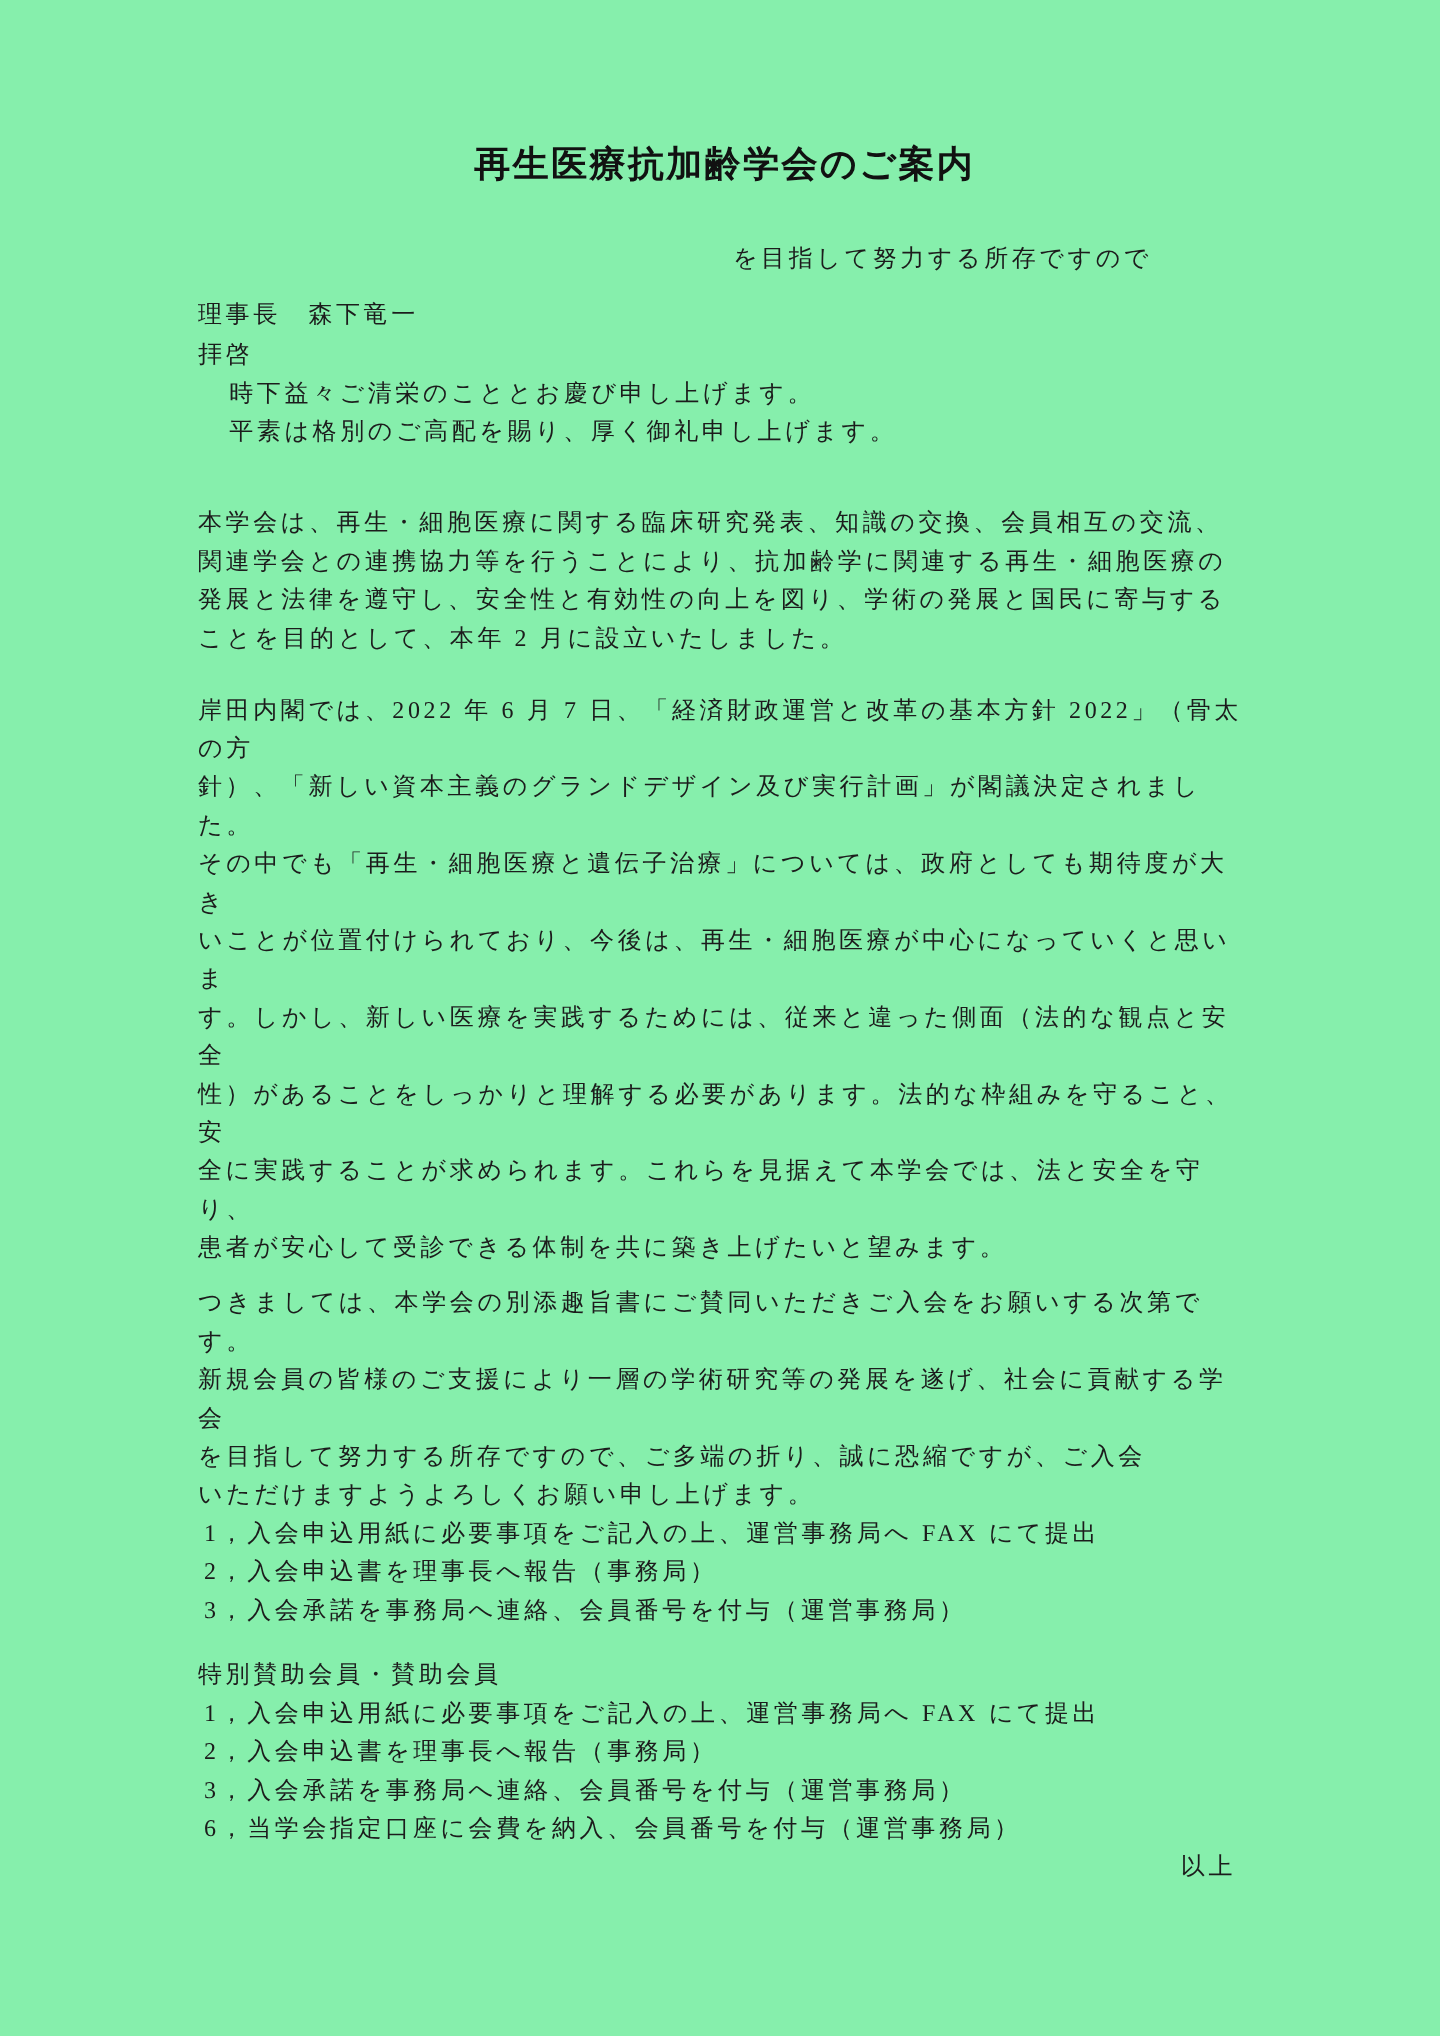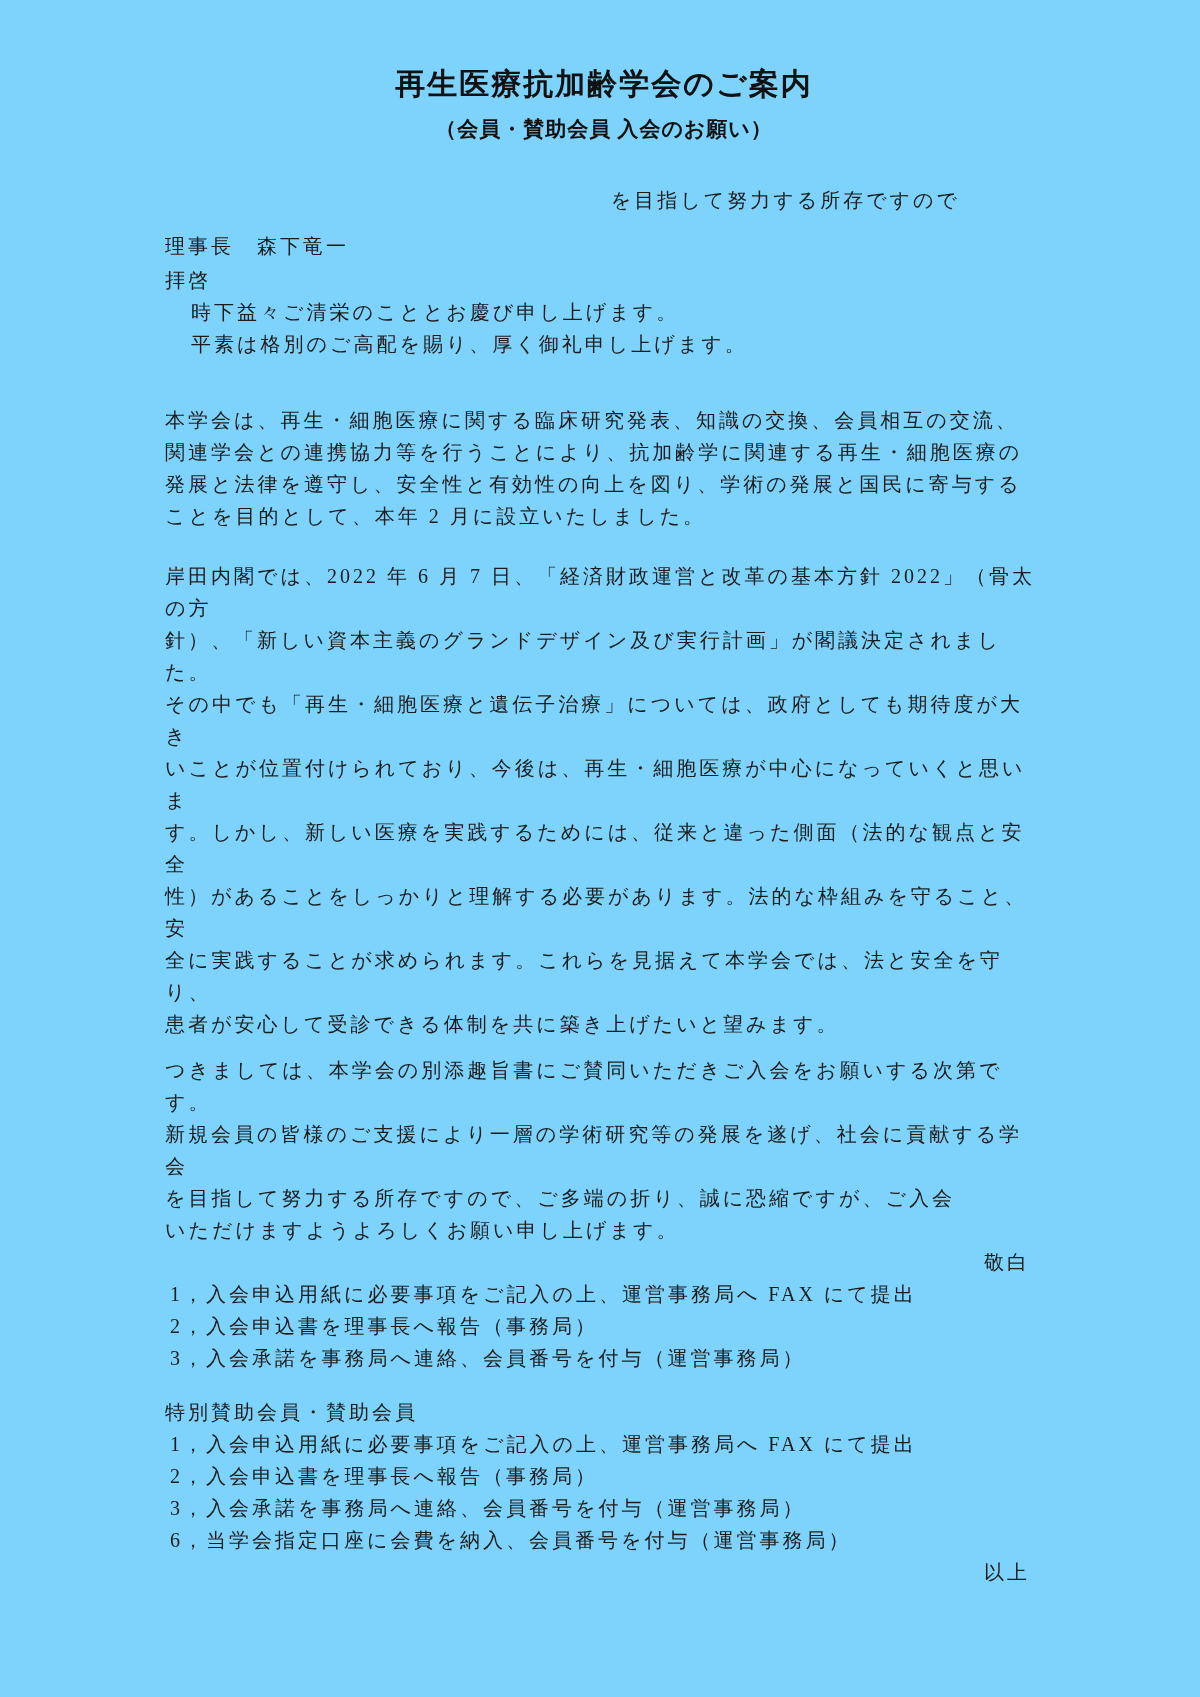--- a/index.html
+++ b/index.html
@@ -5,24 +5,24 @@
   html, body {
     margin: 0;
     padding: 0;
     background: #ffffff;
   }
   .page {
     position: relative;
     width: 1200px;
     height: 1697px;
     box-sizing: border-box;
-    background: #7dd3fc;
+    background: #86efac;
     color: #1c1c1c;
     font-family: "Liberation Serif", "DejaVu Serif", serif;
-    padding: 62px 157px 0 165px;
+    padding: 116px 157px 0 165px;
     overflow: hidden;
   }
   .multiline { white-space: pre-line; }
 
   .doc-title {
     margin: 0;
     text-align: center;
     font-size: 30px;
     font-weight: bold;
     letter-spacing: 2px;
@@ -79,21 +79,20 @@
     padding-right: 13px;
   }
 </style>
 </head>
 <body>
 
 <div class="page">
 
   <h1 class="doc-title">再生医療抗加齢学会のご案内</h1>
 
-  <div class="doc-subtitle">（会員・賛助会員 入会のお願い）</div>
 
   <div class="body-text sender-org">を目指して努力する所存ですので</div>
 
   <div class="body-text sender-person">理事長　森下竜一</div>
 
   <div class="body-text salutation">拝啓</div>
 
   <div class="body-text greeting multiline">時下益々ご清栄のこととお慶び申し上げます。
 平素は格別のご高配を賜り、厚く御礼申し上げます。</div>
 
@@ -109,21 +108,20 @@
 す。しかし、新しい医療を実践するためには、従来と違った側面（法的な観点と安全
 性）があることをしっかりと理解する必要があります。法的な枠組みを守ること、安
 全に実践することが求められます。これらを見据えて本学会では、法と安全を守り、
 患者が安心して受診できる体制を共に築き上げたいと望みます。</div>
 
   <div class="body-text para-3 multiline">つきましては、本学会の別添趣旨書にご賛同いただきご入会をお願いする次第です。
 新規会員の皆様のご支援により一層の学術研究等の発展を遂げ、社会に貢献する学会
 を目指して努力する所存ですので、ご多端の折り、誠に恐縮ですが、ご入会
 いただけますようよろしくお願い申し上げます。</div>
 
-  <div class="body-text closing">敬白</div>
 
 
   <div class="step-list">
     <div class="body-text step-item">1，入会申込用紙に必要事項をご記入の上、運営事務局へ FAX にて提出</div>
     <div class="body-text step-item">2，入会申込書を理事長へ報告（事務局）</div>
     <div class="body-text step-item">3，入会承諾を事務局へ連絡、会員番号を付与（運営事務局）</div>
   </div>
 
   <div class="body-text supporting-heading">特別賛助会員・賛助会員</div>
 

